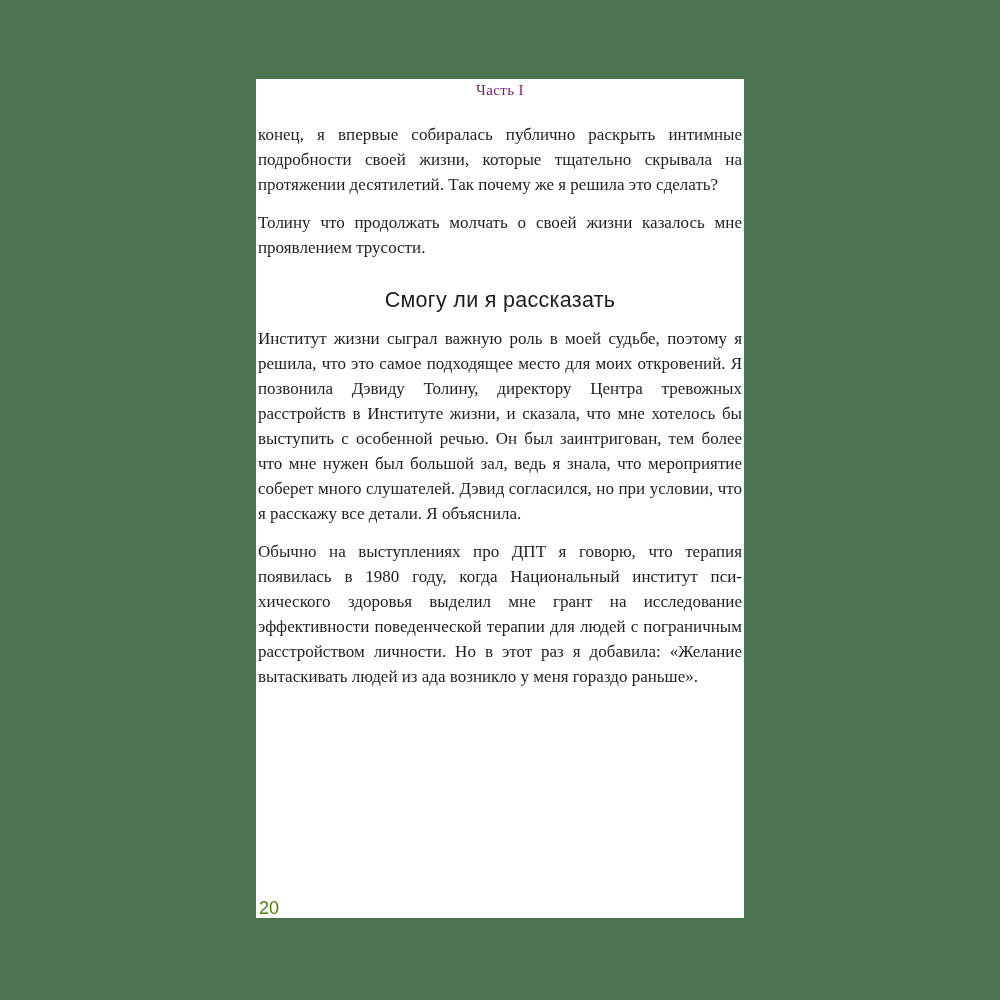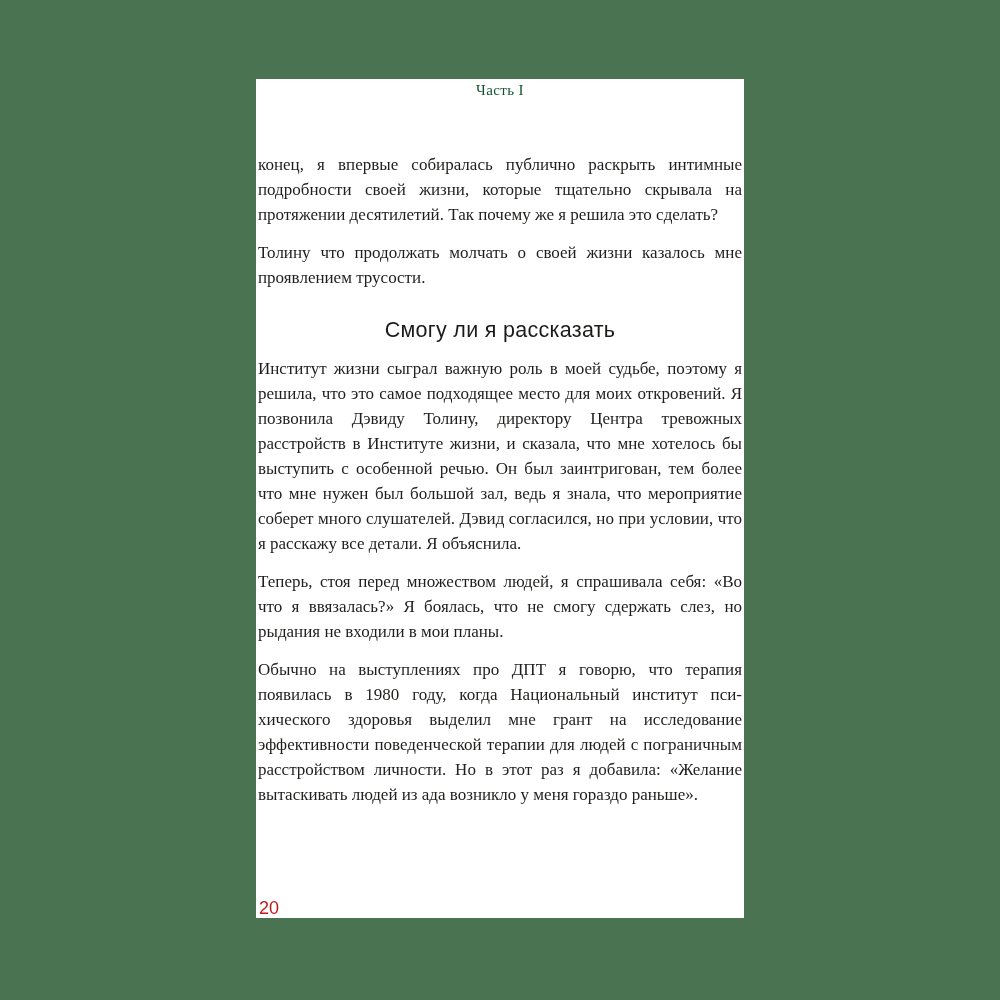--- a/index.html
+++ b/index.html
@@ -28,24 +28,24 @@
     color: #1e1e1c;
     box-sizing: border-box;
     padding: 2px 2px 0 2px;
     overflow: hidden;
   }
   .running-header {
     text-align: center;
     font-size: 15px;
     line-height: 18px;
     letter-spacing: 0.4px;
-    color: #14532d;
+    color: #701a75;
   }
   .body-text {
-    margin-top: 53px;
+    margin-top: 23px;
     font-size: 17px;
     line-height: 25px;
     text-align: justify;
     hyphens: manual;
     -webkit-hyphens: manual;
   }
   .body-text p {
     margin: 0 0 13px 0;
   }
   .section-heading {
@@ -59,21 +59,21 @@
     margin: 26px 0 12px 0;
     text-align-last: center;
   }
   .page-number {
     position: absolute;
     left: 3px;
     bottom: 1px;
     font-family: "Liberation Sans", "DejaVu Sans", sans-serif;
     font-size: 18px;
     line-height: 18px;
-    color: #b91c1c;
+    color: #4d7c0f;
     margin-top: 40px;
   }
 </style>
 </head>
 <body>
 
 <div class="canvas">
   <div class="page">
 
     <div class="running-header">Часть I</div>
@@ -83,21 +83,20 @@
       <p>конец, я впервые собиралась публично раскрыть интимные подробности своей жизни, которые тщательно скрывала на протяжении десятилетий. Так почему же я решила это сделать?</p>
 
       <p>Толину что продолжать молчать о своей жизни казалось мне проявлением трусости.</p>
 
       <h2 class="section-heading">
         <span>Смогу ли я рассказать</span><br>
       </h2>
 
       <p>Институт жизни сыграл важную роль в моей судьбе, по­этому я решила, что это самое подходящее место для моих откровений. Я позвонила Дэвиду Толину, директору Центра тревожных расстройств в Институте жизни, и сказала, что мне хотелось бы выступить с особенной речью. Он был заинтригован, тем более что мне нужен был большой зал, ведь я знала, что мероприятие соберет много слушателей. Дэвид согласился, но при условии, что я расскажу все детали. Я объяснила.</p>
 
-      <p>Теперь, стоя перед множеством людей, я спрашивала себя: «Во что я ввязалась?» Я боялась, что не смогу сдержать слез, но рыдания не входили в мои планы.</p>
 
       <p>Обычно на выступлениях про ДПТ я говорю, что терапия появилась в 1980 году, когда Национальный институт пси­хического здоровья выделил мне грант на исследование эффективности поведенческой терапии для людей с по­граничным расстройством личности. Но в этот раз я доба­вила: «Желание вытаскивать людей из ада возникло у меня гораздо раньше».</p>
 
     </div>
 
     <div class="page-number">20</div>
 
   </div>
 </div>
 

